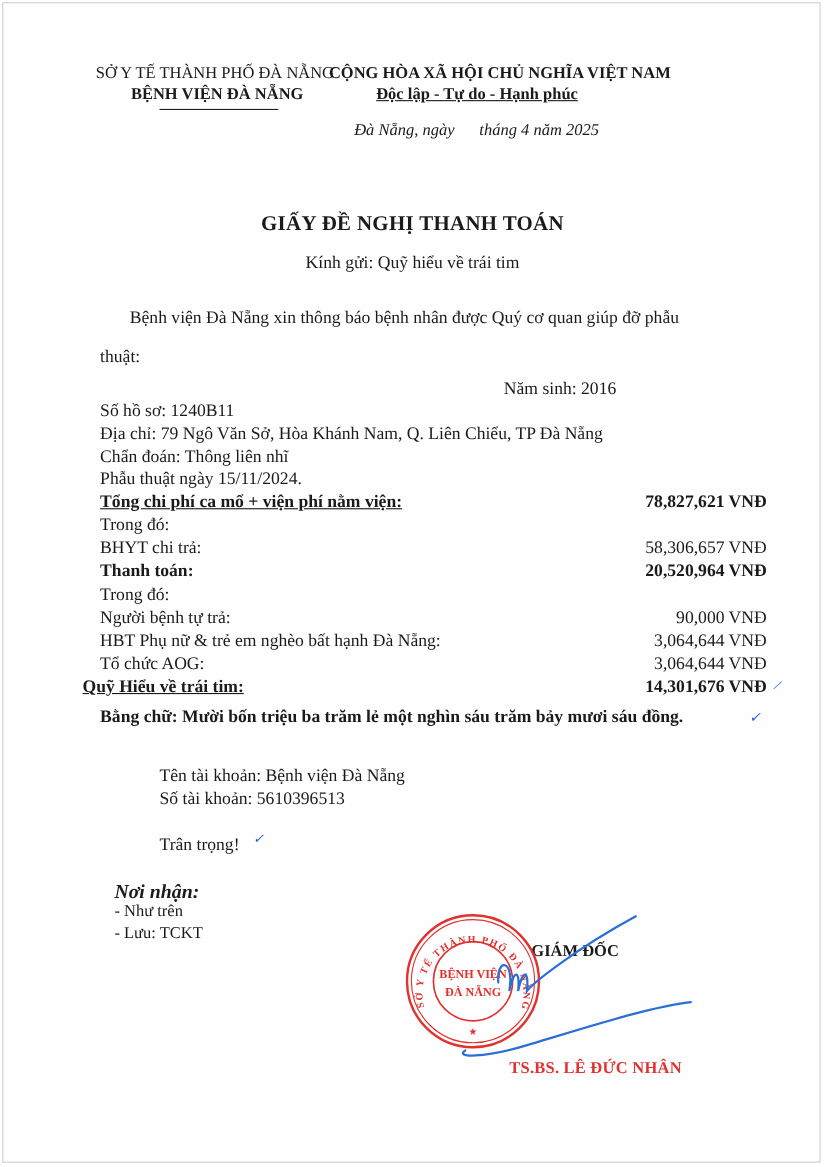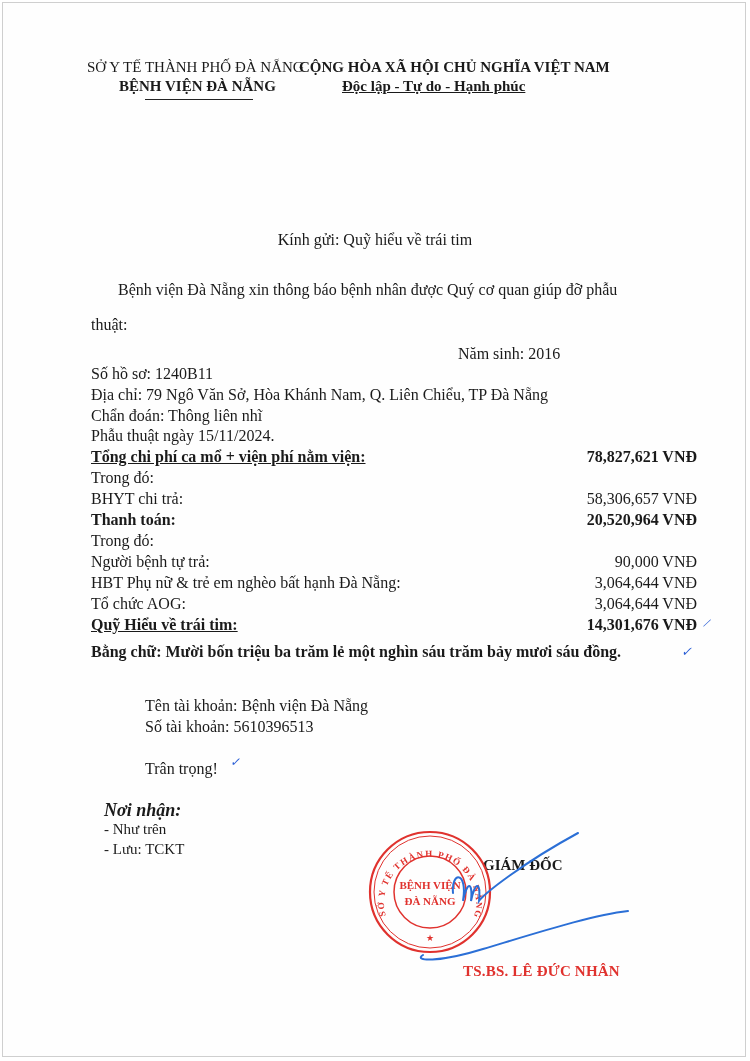--- a/index.html
+++ b/index.html
@@ -30,21 +30,23 @@
 <body>
 
 <div class="page">
 
   <div class="abs hdr" style="left:84px; top:56px;">SỞ Y TẾ THÀNH PHỐ ĐÀ NẴNG</div>
   <div class="abs hdr b" style="left:116px; top:75px;">BỆNH VIỆN ĐÀ NẴNG</div>
   <div class="underline-bar" style="left:142px; top:96px; width:108px;"></div>
 
   <div class="abs hdr b" style="left:296px; top:56px;">CỘNG HÒA XÃ HỘI CHỦ NGHĨA VIỆT NAM</div>
   <div class="abs hdr b u" style="left:339px; top:75px;">Độc lập - Tự do - Hạnh phúc</div>
+  <div class="abs i" style="left:319px; top:108px; font-size:15px; white-space:pre;">Đà Nẵng, ngày      tháng 4 năm 2025</div>
 
+  <div class="abs title" style="left:0; width:744px; text-align:center; top:190px;">GIẤY ĐỀ NGHỊ THANH TOÁN</div>
   <div class="abs t16" style="left:0; width:744px; text-align:center; top:228px;">Kính gửi: Quỹ hiểu về trái tim</div>
 
   <div class="abs t16" style="left:115px; top:278px;">Bệnh viện Đà Nẵng xin thông báo bệnh nhân được Quý cơ quan giúp đỡ phẫu</div>
   <div class="abs t16" style="left:88px; top:313px;">thuật:</div>
 
   <div class="abs t16" style="left:455px; top:342px;">Năm sinh: 2016</div>
   <div class="abs t16" style="left:88px; top:362px;">Số hồ sơ: 1240B11</div>
   <div class="abs t16" style="left:88px; top:383px;">Địa chỉ: 79 Ngô Văn Sở, Hòa Khánh Nam, Q. Liên Chiểu, TP Đà Nẵng</div>
   <div class="abs t16" style="left:88px; top:404px;">Chẩn đoán: Thông liên nhĩ</div>
   <div class="abs t16" style="left:88px; top:424px;">Phẫu thuật ngày 15/11/2024.</div>
@@ -64,21 +66,21 @@
 
   <div class="abs t16" style="left:88px; top:550px;">Người bệnh tự trả:</div>
   <div class="abs t16 right" style="right:48px; top:550px;">90,000 VNĐ</div>
 
   <div class="abs t16" style="left:88px; top:571px;">HBT Phụ nữ &amp; trẻ em nghèo bất hạnh Đà Nẵng:</div>
   <div class="abs t16 right" style="right:48px; top:571px;">3,064,644 VNĐ</div>
 
   <div class="abs t16" style="left:88px; top:592px;">Tổ chức AOG:</div>
   <div class="abs t16 right" style="right:48px; top:592px;">3,064,644 VNĐ</div>
 
-  <div class="abs t16 b u" style="left:88px; top:613px;">Quỹ Hiểu về trái tim:</div>
+  <div class="abs t16 b u" style="left:72px; top:613px;">Quỹ Hiểu về trái tim:</div>
   <div class="abs t16 b right" style="right:48px; top:613px;">14,301,676 VNĐ</div>
   <div class="abs tick" style="left:702px; top:612px; transform:rotate(20deg);">/</div>
 
   <div class="abs t16 b" style="left:88px; top:640px;">Bằng chữ: Mười bốn triệu ba trăm lẻ một nghìn sáu trăm bảy mươi sáu đồng.</div>
   <div class="abs tick" style="left:678px; top:641px;">✓</div>
 
   <div class="abs t16" style="left:142px; top:694px;">Tên tài khoản: Bệnh viện Đà Nẵng</div>
   <div class="abs t16" style="left:142px; top:715px;">Số tài khoản:  5610396513</div>
   <div class="abs t16" style="left:142px; top:757px;">Trân trọng!</div>
   <div class="abs tick" style="left:227px; top:752px; font-size:12px;">✓</div>

